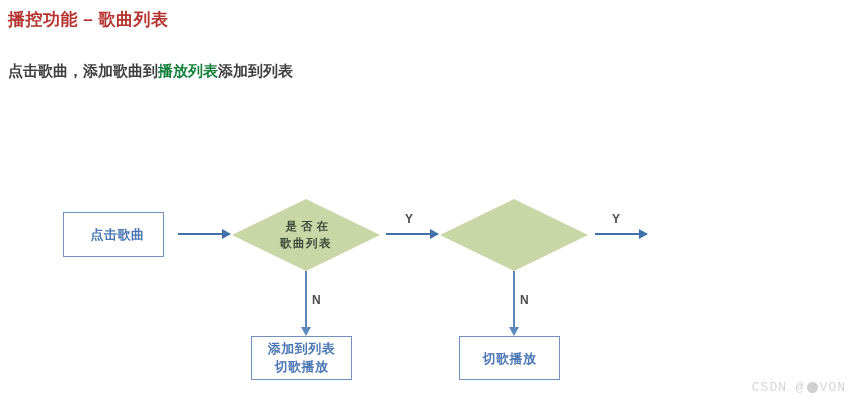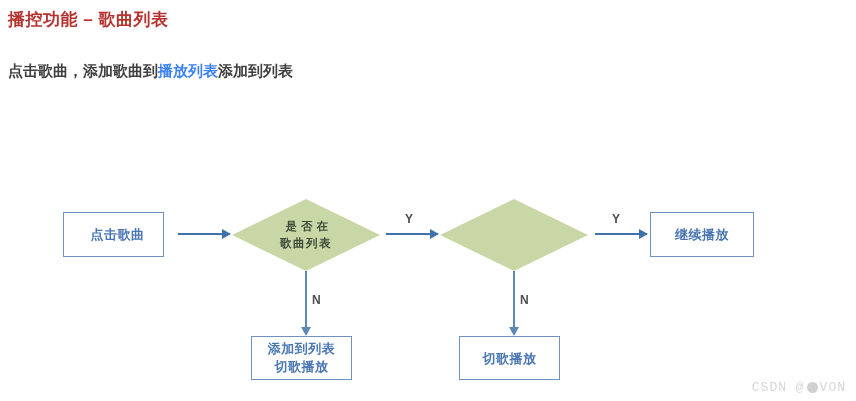--- a/index.html
+++ b/index.html
@@ -30,21 +30,21 @@
   #subtitle {
     position: absolute;
     left: 8px;
     top: 62px;
     font-size: 15px;
     font-weight: bold;
     color: #404040;
     white-space: nowrap;
   }
   #subtitle .hl {
-    color: #3b82f6;
+    color: #15803d;
     text-align: right;
   }
 
   
   #flowchart {
     position: absolute;
     left: 0;
     top: 0;
     width: 856px;
     height: 401px;
@@ -182,23 +182,20 @@
   <div class="arrow-h" style="left:386px; top:233px; width:52px;"></div>
   <div class="edge-label" style="left:405px; top:212px;">Y</div>
 
   <div class="node decision" style="left:440px; top:199px; width:148px; height:72px;">
     <span class="shape"></span>
   </div>
 
   <div class="arrow-h" style="left:595px; top:233px; width:52px;"></div>
   <div class="edge-label" style="left:612px; top:212px;">Y</div>
 
-  <div class="node proc" style="left:650px; top:212px; width:104px; height:45px;">
-    <span>继续播放</span>
-  </div>
 
   <div class="arrow-v" style="left:305px; top:271px; height:57px;"></div>
   <div class="edge-label" style="left:312px; top:293px;">N</div>
 
   <div class="node proc" style="left:251px; top:336px; width:101px; height:44px; line-height:18px;">
     <span>
       <span>添加到列表</span><br>
       <span>切歌播放</span>
     </span>
   </div>

